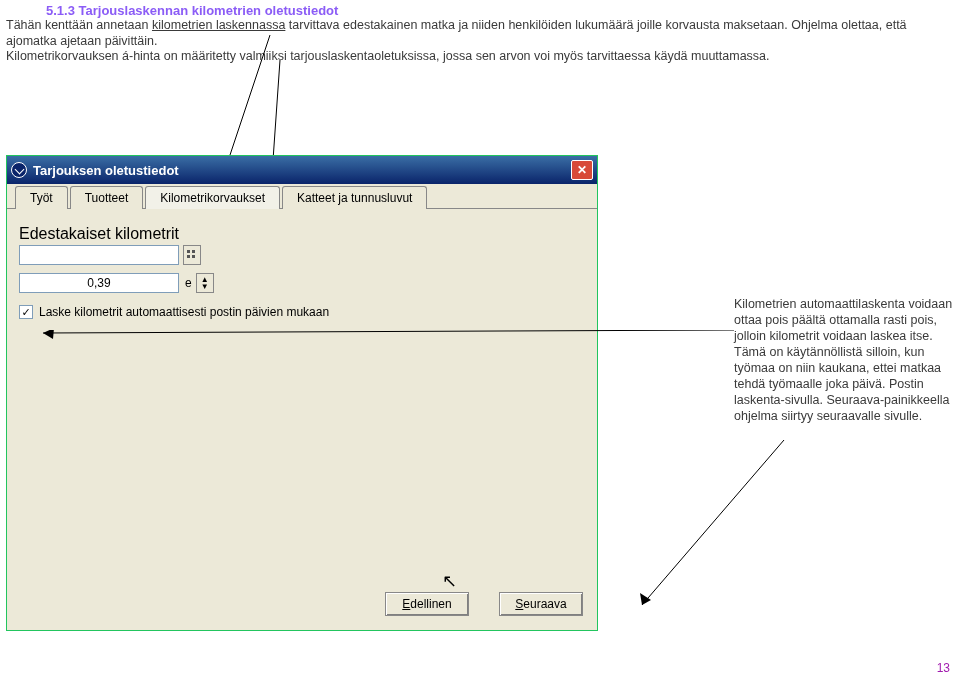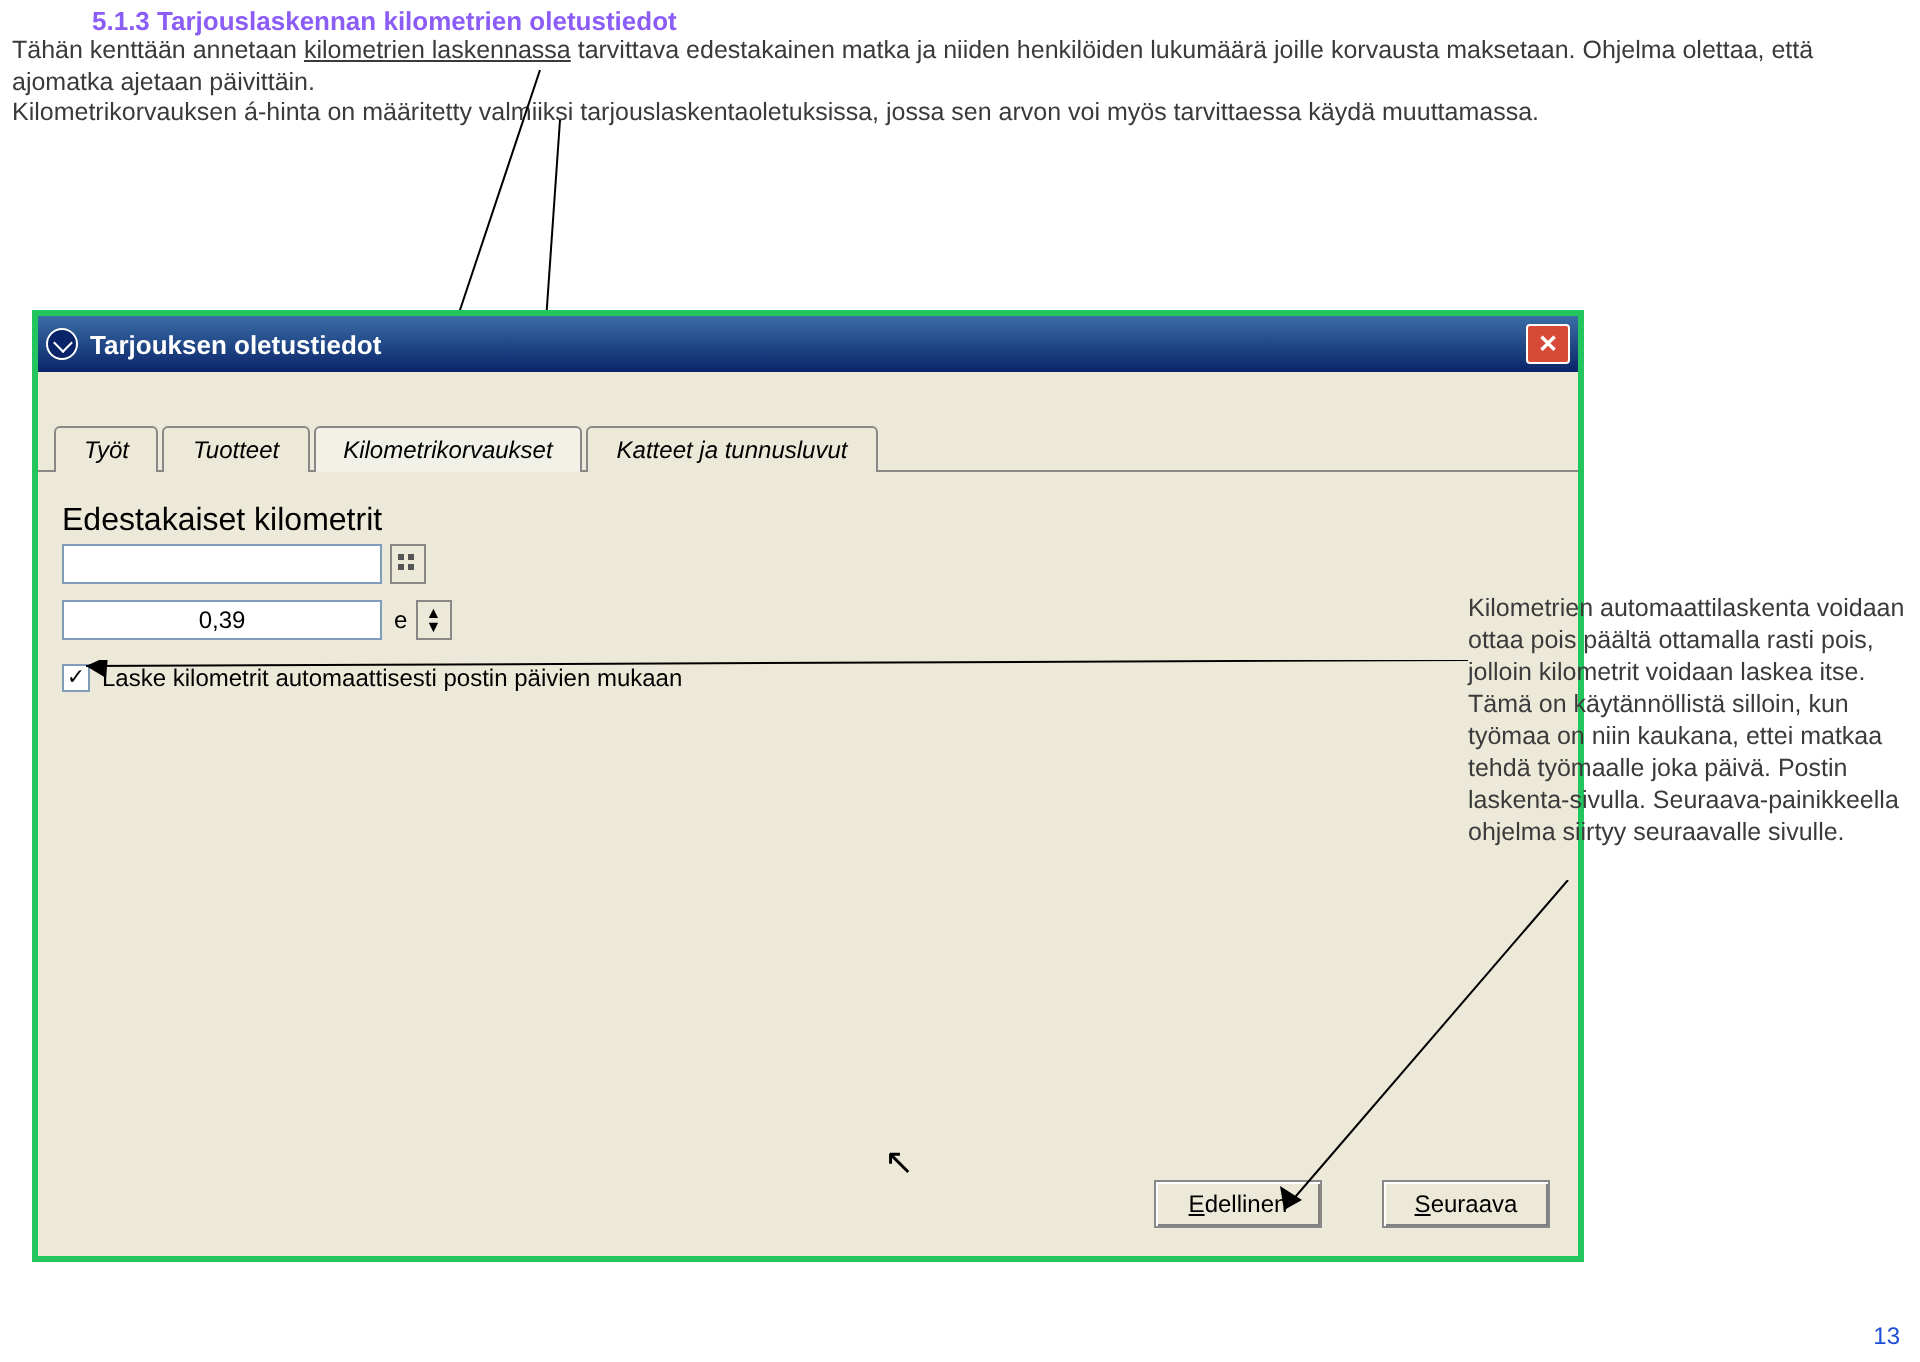--- a/index.html
+++ b/index.html
@@ -22,25 +22,25 @@
   }
   .intro-para {
     color: #3A3A3A;
     font-size: 12.5px;
     line-height: 1.25;
     padding: 0 6px 4px 6px;
   }
   .intro-para .underline { text-decoration: underline; }
   .window {
     position: absolute;
-    left: 16px;
+    left: 6px;
     top: 155px;
-    width: 776px;
+    width: 592px;
     height: 476px;
-    border: 3px solid #22c55e;
+    border: 1px solid #22c55e;
     background: #ECE9D8;
     font-family: Tahoma, Arial, sans-serif;
     font-size: 12px;
   }
   .titlebar {
     height: 28px;
     background: linear-gradient(#3A6EA5,#0A246A);
     color: #fff;
     font-family: "Trebuchet MS", Tahoma, sans-serif;
     font-size: 13px;
@@ -72,24 +72,23 @@
     background: #D84A38;
     border: 1px solid #fff;
     display:flex;align-items:center;justify-content:center;
     color:#fff;font-weight:bold;font-size:12px;
     border-radius: 2px;
   }
   .tabstrip {
     display:flex;
     gap: 0;
     align-items: flex-end;
-    padding: 26px 8px 0 8px;
+    padding: 1px 8px 0 8px;
     border-bottom: 1px solid #888;
     background:#ECE9D8;
-    font-style:italic;
   }
   .tab {
     padding: 4px 14px;
     border: 1px solid #888;
     border-bottom: none;
     background:#ECE9D8;
     font-family: Tahoma, sans-serif;
     font-size: 12px;
     border-top-left-radius: 3px;
     border-top-right-radius: 3px;
@@ -186,21 +185,21 @@
     left: 734px;
     top: 296px;
     width: 224px;
     font-size:12.5px;
     color:#3A3A3A;
     line-height:1.28;
   }
   .page-num{
     position:absolute;
     right:10px; bottom:6px;
-    font-size:12px;color:#1d4ed8;margin-left:20px;
+    font-size:12px;color:#a21caf;margin-left:20px;
   }
   
   .arrow{ position:absolute; pointer-events:none; }
   .arrow svg{ display:block; }
   .cursor-icon{
     position:absolute;
     left:442px; top:570px;
     font-size:18px;
     pointer-events:none;
   }

